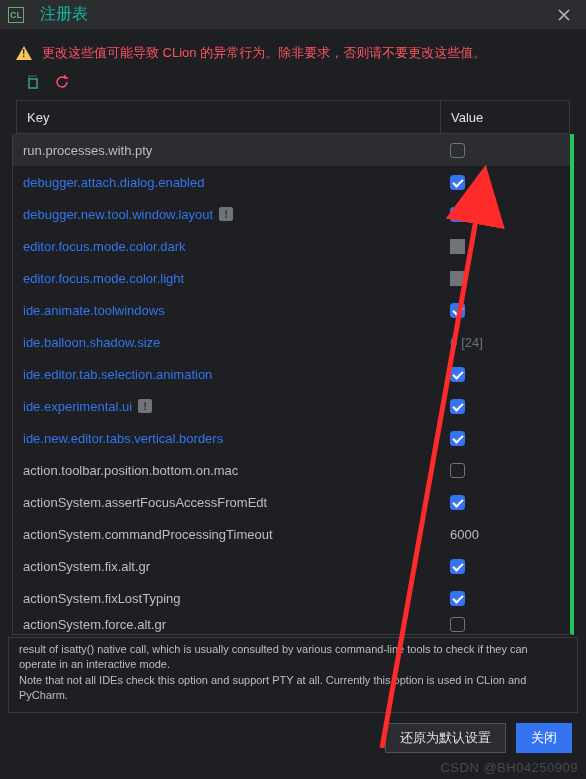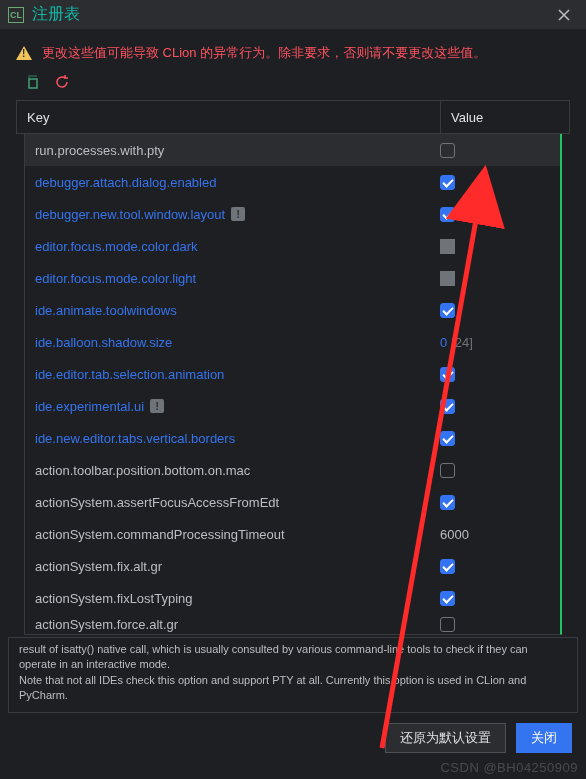--- a/index.html
+++ b/index.html
@@ -18,21 +18,21 @@
     padding: 0 8px;
     background: #2b2d30;
     border-bottom: 1px solid #1e1f22;
   }
   .app-icon {
     width: 16px; height: 16px;
     border: 1px solid #6aab73;
     color: #6aab73;
     font-size: 9px; font-weight: bold;
     display: flex; align-items: center; justify-content: center;
-    margin-right: 8px;
+    margin-right: 16px;
   }
   .title-text { flex: 1; color: #14b8a6; font-size: 16px; }
   .close-btn {
     width: 28px; height: 28px;
     display: flex; align-items: center; justify-content: center;
     cursor: pointer; color: #bcbec4;
   }
   .warning-bar {
     display: flex; align-items: center;
     padding: 14px 16px 6px 16px;
@@ -69,23 +69,23 @@
     border: 1px solid #393b40;
     margin: 0 16px;
     height: 34px;
     align-items: center;
     font-size: 13px;
     color: #dfe1e5;
   }
   .col-key { flex: 1; padding-left: 10px; border-right: 1px solid #393b40; height: 100%; display: flex; align-items: center; }
   .col-value { width: 128px; padding-left: 10px; height: 100%; display: flex; align-items: center; }
   .table-body {
-    margin: 0 24px;
+    margin: 0 12px;
     border-left: 1px solid #393b40;
-    border-right: 2px solid #22c55e;
+    border-right: 4px solid #22c55e;
     border-bottom: 1px solid #393b40;
   }
   .row {
     display: flex;
     height: 32px;
     align-items: center;
   }
   .row.selected { background: #2b2d30; }
   .row .key {
     flex: 1; padding-left: 10px;

